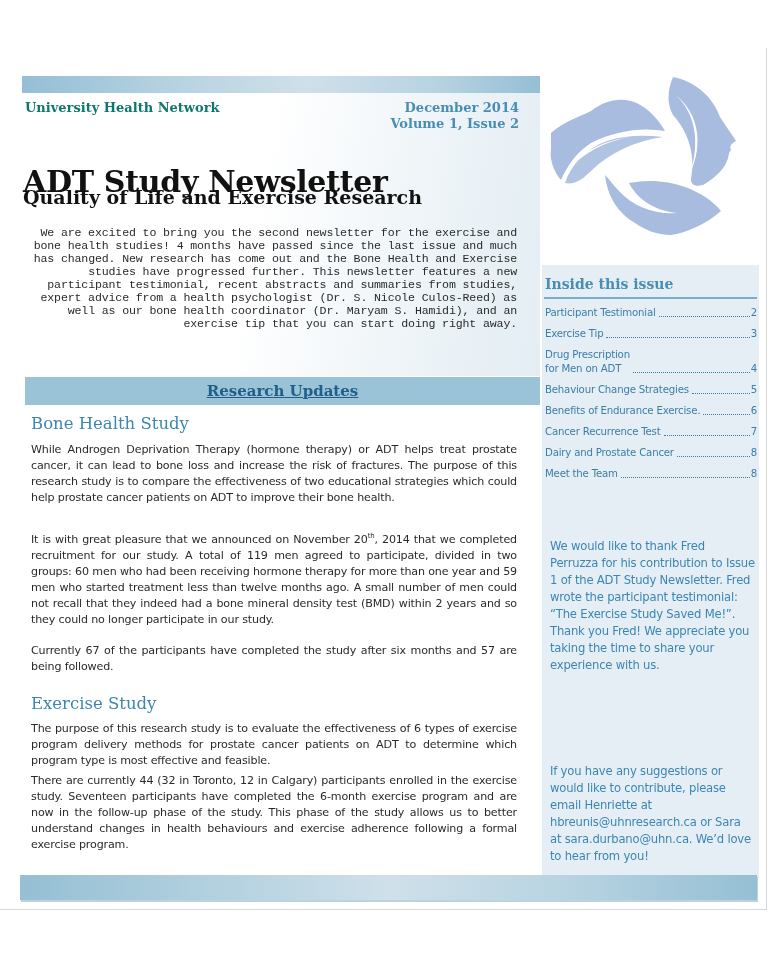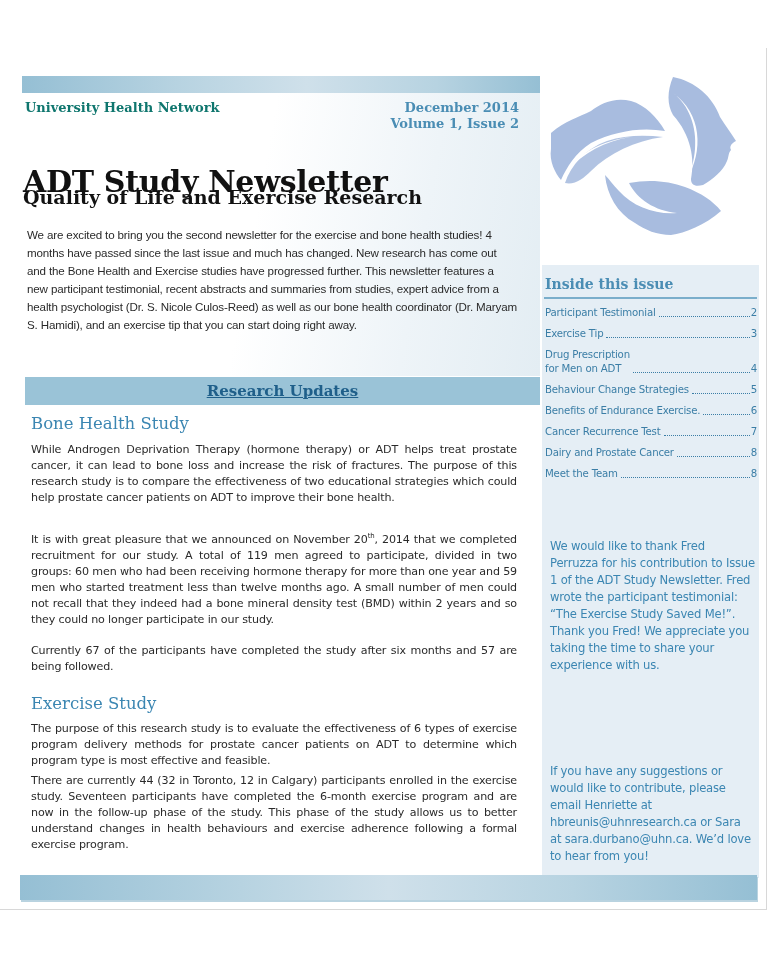--- a/index.html
+++ b/index.html
@@ -35,22 +35,23 @@
     font-family: "DejaVu Serif", serif; font-weight: bold; font-size: 30px; color: #111;
     letter-spacing: -0.3px;
   }
   .subtitle {
     position: absolute; left: 23px; top: 186px;
     font-family: "DejaVu Serif", serif; font-weight: bold; font-size: 19px; color: #111; text-align: right;
   }
 
   .intro {
     position: absolute; left: 27px; top: 226px; width: 490px;
-    font-family: Liberation Sans, sans-serif; font-size: 11.6px; line-height: 18px; color: #2a2a2a;
+    font-family: Liberation Mono, monospace; font-size: 11.6px; line-height: 13px; color: #2a2a2a;
     letter-spacing: -0.15px;
+    text-align: right;
   }
 
   .logo {
     position: absolute; left: 545px; top: 75px; width: 195px; height: 165px;
   }
 
   .section-bar {
     position: absolute; left: 25px; top: 377px; width: 515px; height: 28px;
     background: #9ac3d7; text-align: center;
   }

